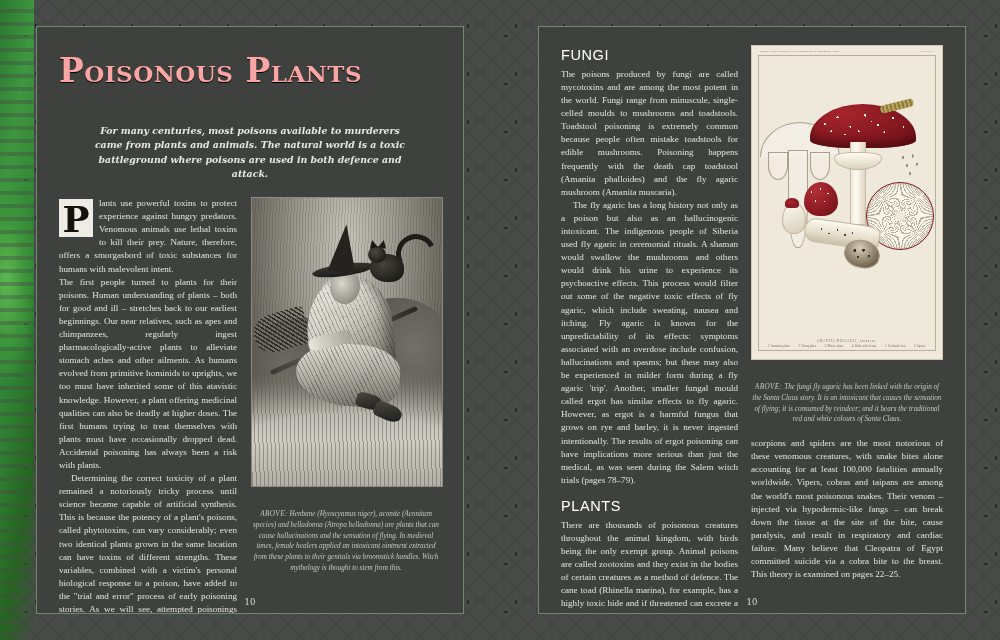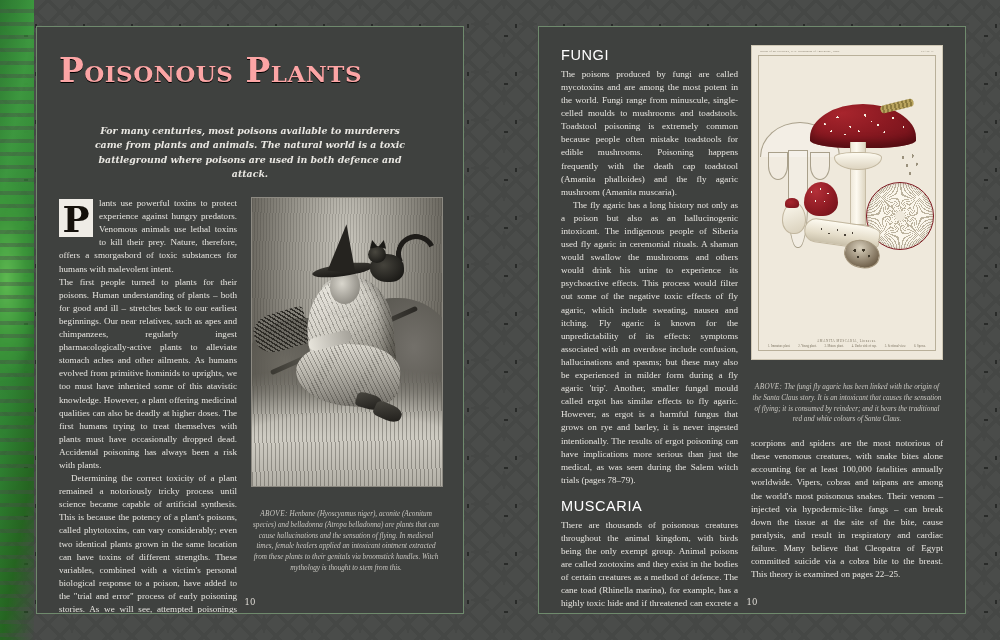--- a/index.html
+++ b/index.html
@@ -506,21 +506,21 @@
 
   <div class="page" id="page-right">
     <div class="page-inner">
       <div class="right-cols">
 
         <div class="rcol body-col">
           <h2 class="sec-head" style="margin-top:0">FUNGI</h2>
           <p class="noind">The poisons produced by fungi are called mycotoxins and are among the most potent in the world. Fungi range from minuscule, single-celled moulds to mushrooms and toadstools. Toadstool poisoning is extremely common because people often mistake toadstools for edible mushrooms. Poisoning happens frequently with the death cap toadstool (Amanita phalloides) and the fly agaric mushroom (Amanita muscaria).</p>
           <p>The fly agaric has a long history not only as a poison but also as an hallucinogenic intoxicant. The indigenous people of Siberia used fly agaric in ceremonial rituals. A shaman would swallow the mushrooms and others would drink his urine to experience its psychoactive effects. This process would filter out some of the negative toxic effects of fly agaric, which include sweating, nausea and itching. Fly agaric is known for the unpredictability of its effects: symptoms associated with an overdose include confusion, hallucinations and spasms; but these may also be experienced in milder form during a fly agaric 'trip'. Another, smaller fungal mould called ergot has similar effects to fly agaric. However, as ergot is a harmful fungus that grows on rye and barley, it is never ingested intentionally. The results of ergot poisoning can have implications more serious than just the medical, as was seen during the Salem witch trials (pages 78–79).</p>
 
-          <h2 class="sec-head">MUSCARIA</h2>
+          <h2 class="sec-head">PLANTS</h2>
           <p class="noind">There are thousands of poisonous creatures throughout the animal kingdom, with birds being the only exempt group. Animal poisons are called zootoxins and they exist in the bodies of certain creatures as a method of defence. The cane toad (Rhinella marina), for example, has a highly toxic hide and if threatened can excrete a poison known as bufotoxin. The blister beetle (family Meloidae) contains a poison known as cantharidin, which it uses to protect its eggs. Cantharidin is a poison sometimes incorrectly taken as an aphrodisiac, often with toxic results. A famous case involved the Marquis de Sade (pages 68–71).</p>
 
         </div>
 
         <div class="rcol">
 
           <div class="plate">
             <div class="phead">
               <span>Report of the Secretary, U. S. Department of Agriculture, 1892.</span>
               <span>PLATE X.</span>

